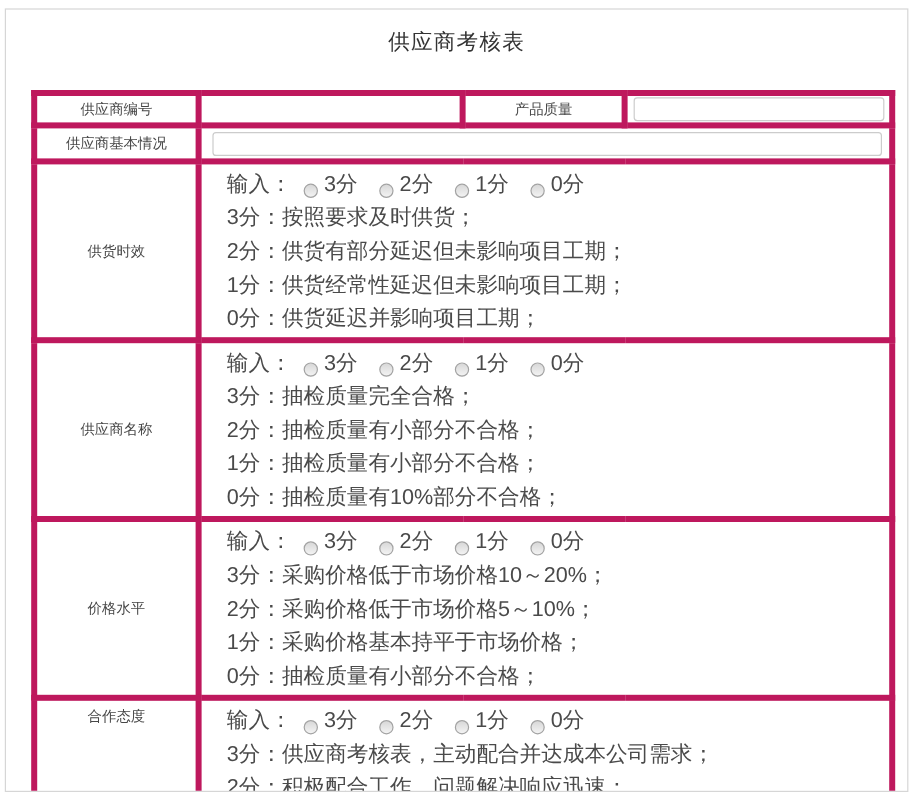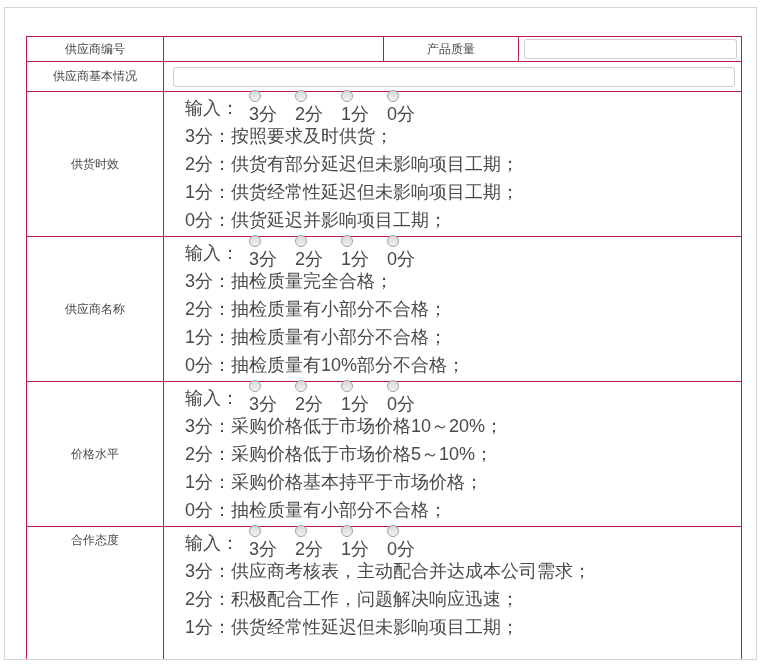--- a/index.html
+++ b/index.html
@@ -14,55 +14,56 @@
     border:1px solid #d6d6d6; background:#fff; overflow:hidden;
   }
   .title {
     margin:15px 0 0 0; text-align:center;
     font-size:18px; font-weight:400; color:#333333; letter-spacing:1px;
   }
   table.assess {
     border-collapse:collapse; table-layout:fixed;
     width:715px; margin:28px 0 0 21px;
   }
-  table.assess td { border:1px solid #be185d; box-sizing:border-box; }
+  table.assess td { border:5px solid #be185d; box-sizing:border-box; }
   .label-cell {
     text-align:center; vertical-align:middle;
     font-size:12px; color:#474747;
   }
   tr.row-head td  { height:25px; }
   tr.row-basic td { height:30px;margin-left:24px; }
   #criteria-body td { height:142px; }
   #criteria-body .label-cell { vertical-align:middle; }
   #criteria-body tr:last-child .label-cell { vertical-align:top; padding-top:5px; }
   .content-cell {
     vertical-align:top; padding:2px 8px 2px 21px;
     font-size:18px; color:#4a4a4a;
   }
   .line { height:28px; display:flex; align-items:center; white-space:nowrap; }
   .input-prefix { margin-right:10px; }
-  .option { display:flex; align-items:flex-start; margin-right:18px;flex-direction:column; }
+  .option { display:flex; align-items:flex-end; margin-right:18px; }
   .radio {
     width:12px; height:12px; box-sizing:border-box;
     border:1px solid #a3a3a3; border-radius:50%;
     background:linear-gradient(#d8d8d8,#f3f3f3);
     margin-right:5px; flex:0 0 auto; cursor:pointer;
   }
   .text-input {
     height:20px; box-sizing:border-box;
     border:1px solid #cccccc; border-radius:3px;
     font-size:12px; padding:0 4px; outline:none; background:#fff;
   }
   .name-input  { display:block; width:calc(100% - 7px);  margin:0 3px 0 4px; }
   .basic-input { display:block; width:calc(100% - 13px); margin-left:8px; }
 </style>
 </head>
 <body>
 
 <div class="sheet">
+  <h1 class="title">供应商考核表</h1>
 
   <table class="assess">
     <colgroup>
       <col style="width:137px">
         <col style="width:220px">
         <col style="width:135px">
         <col style="width:223px">
     </colgroup>
     <tbody>
       <tr class="row-head">

